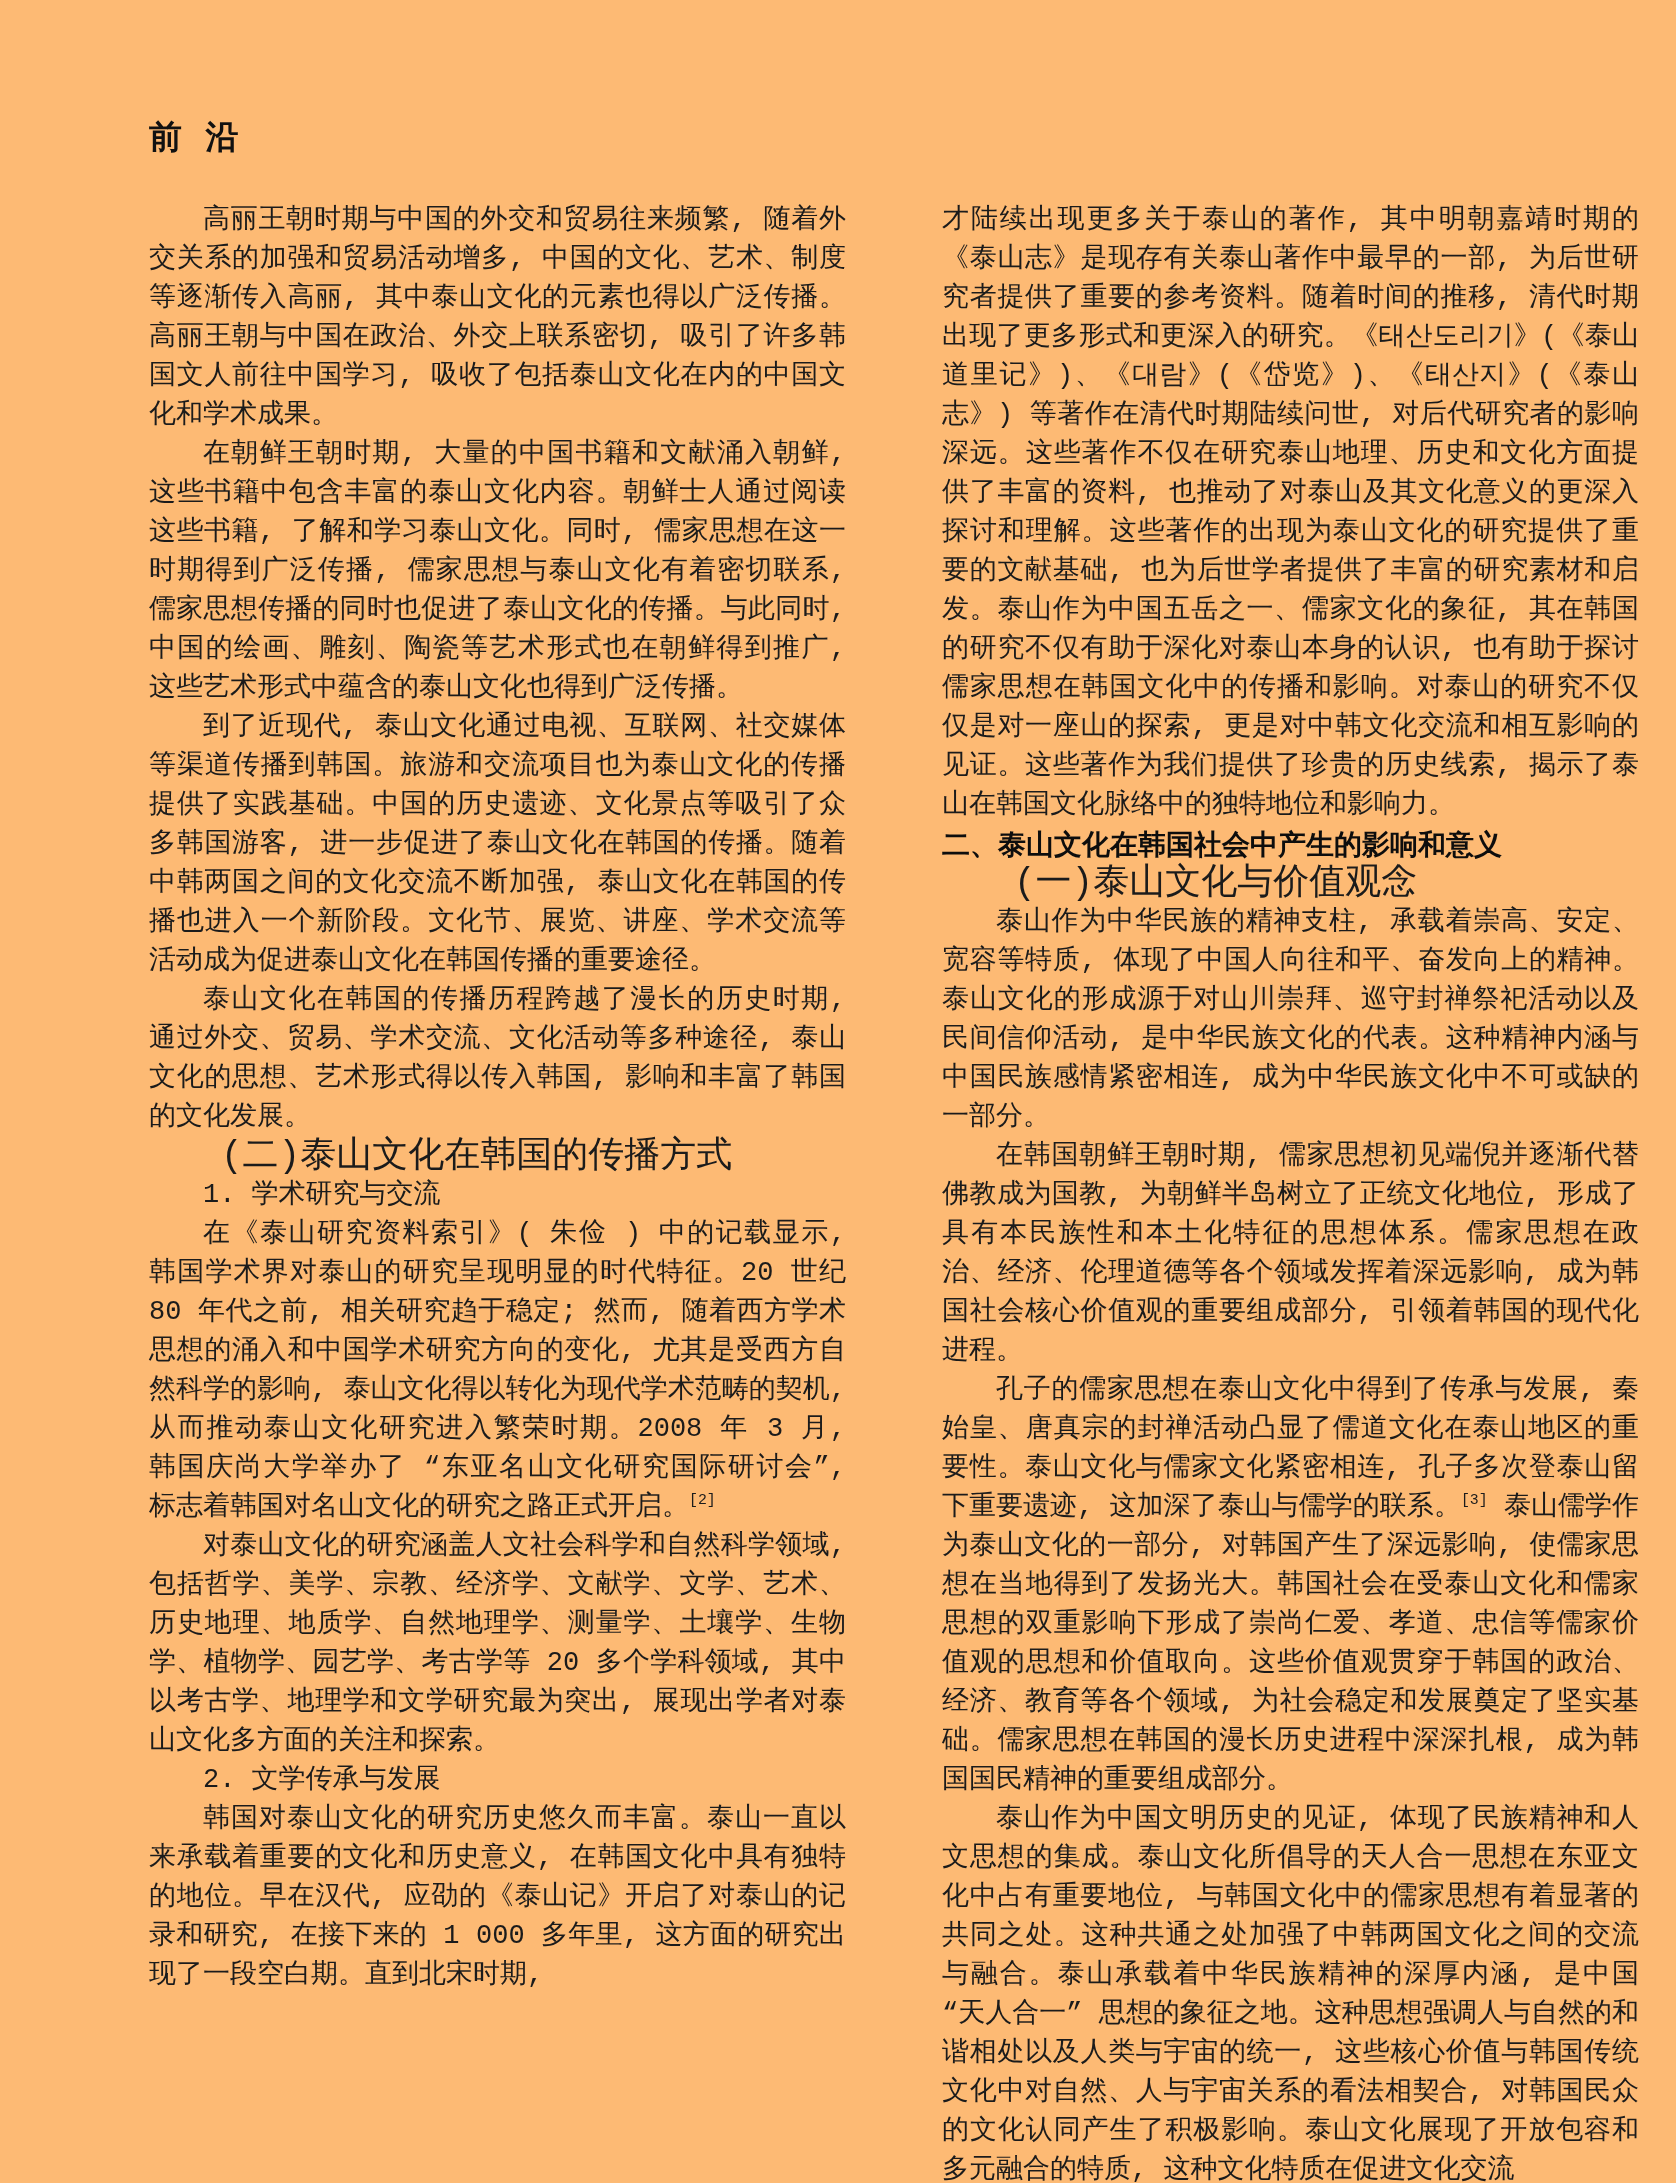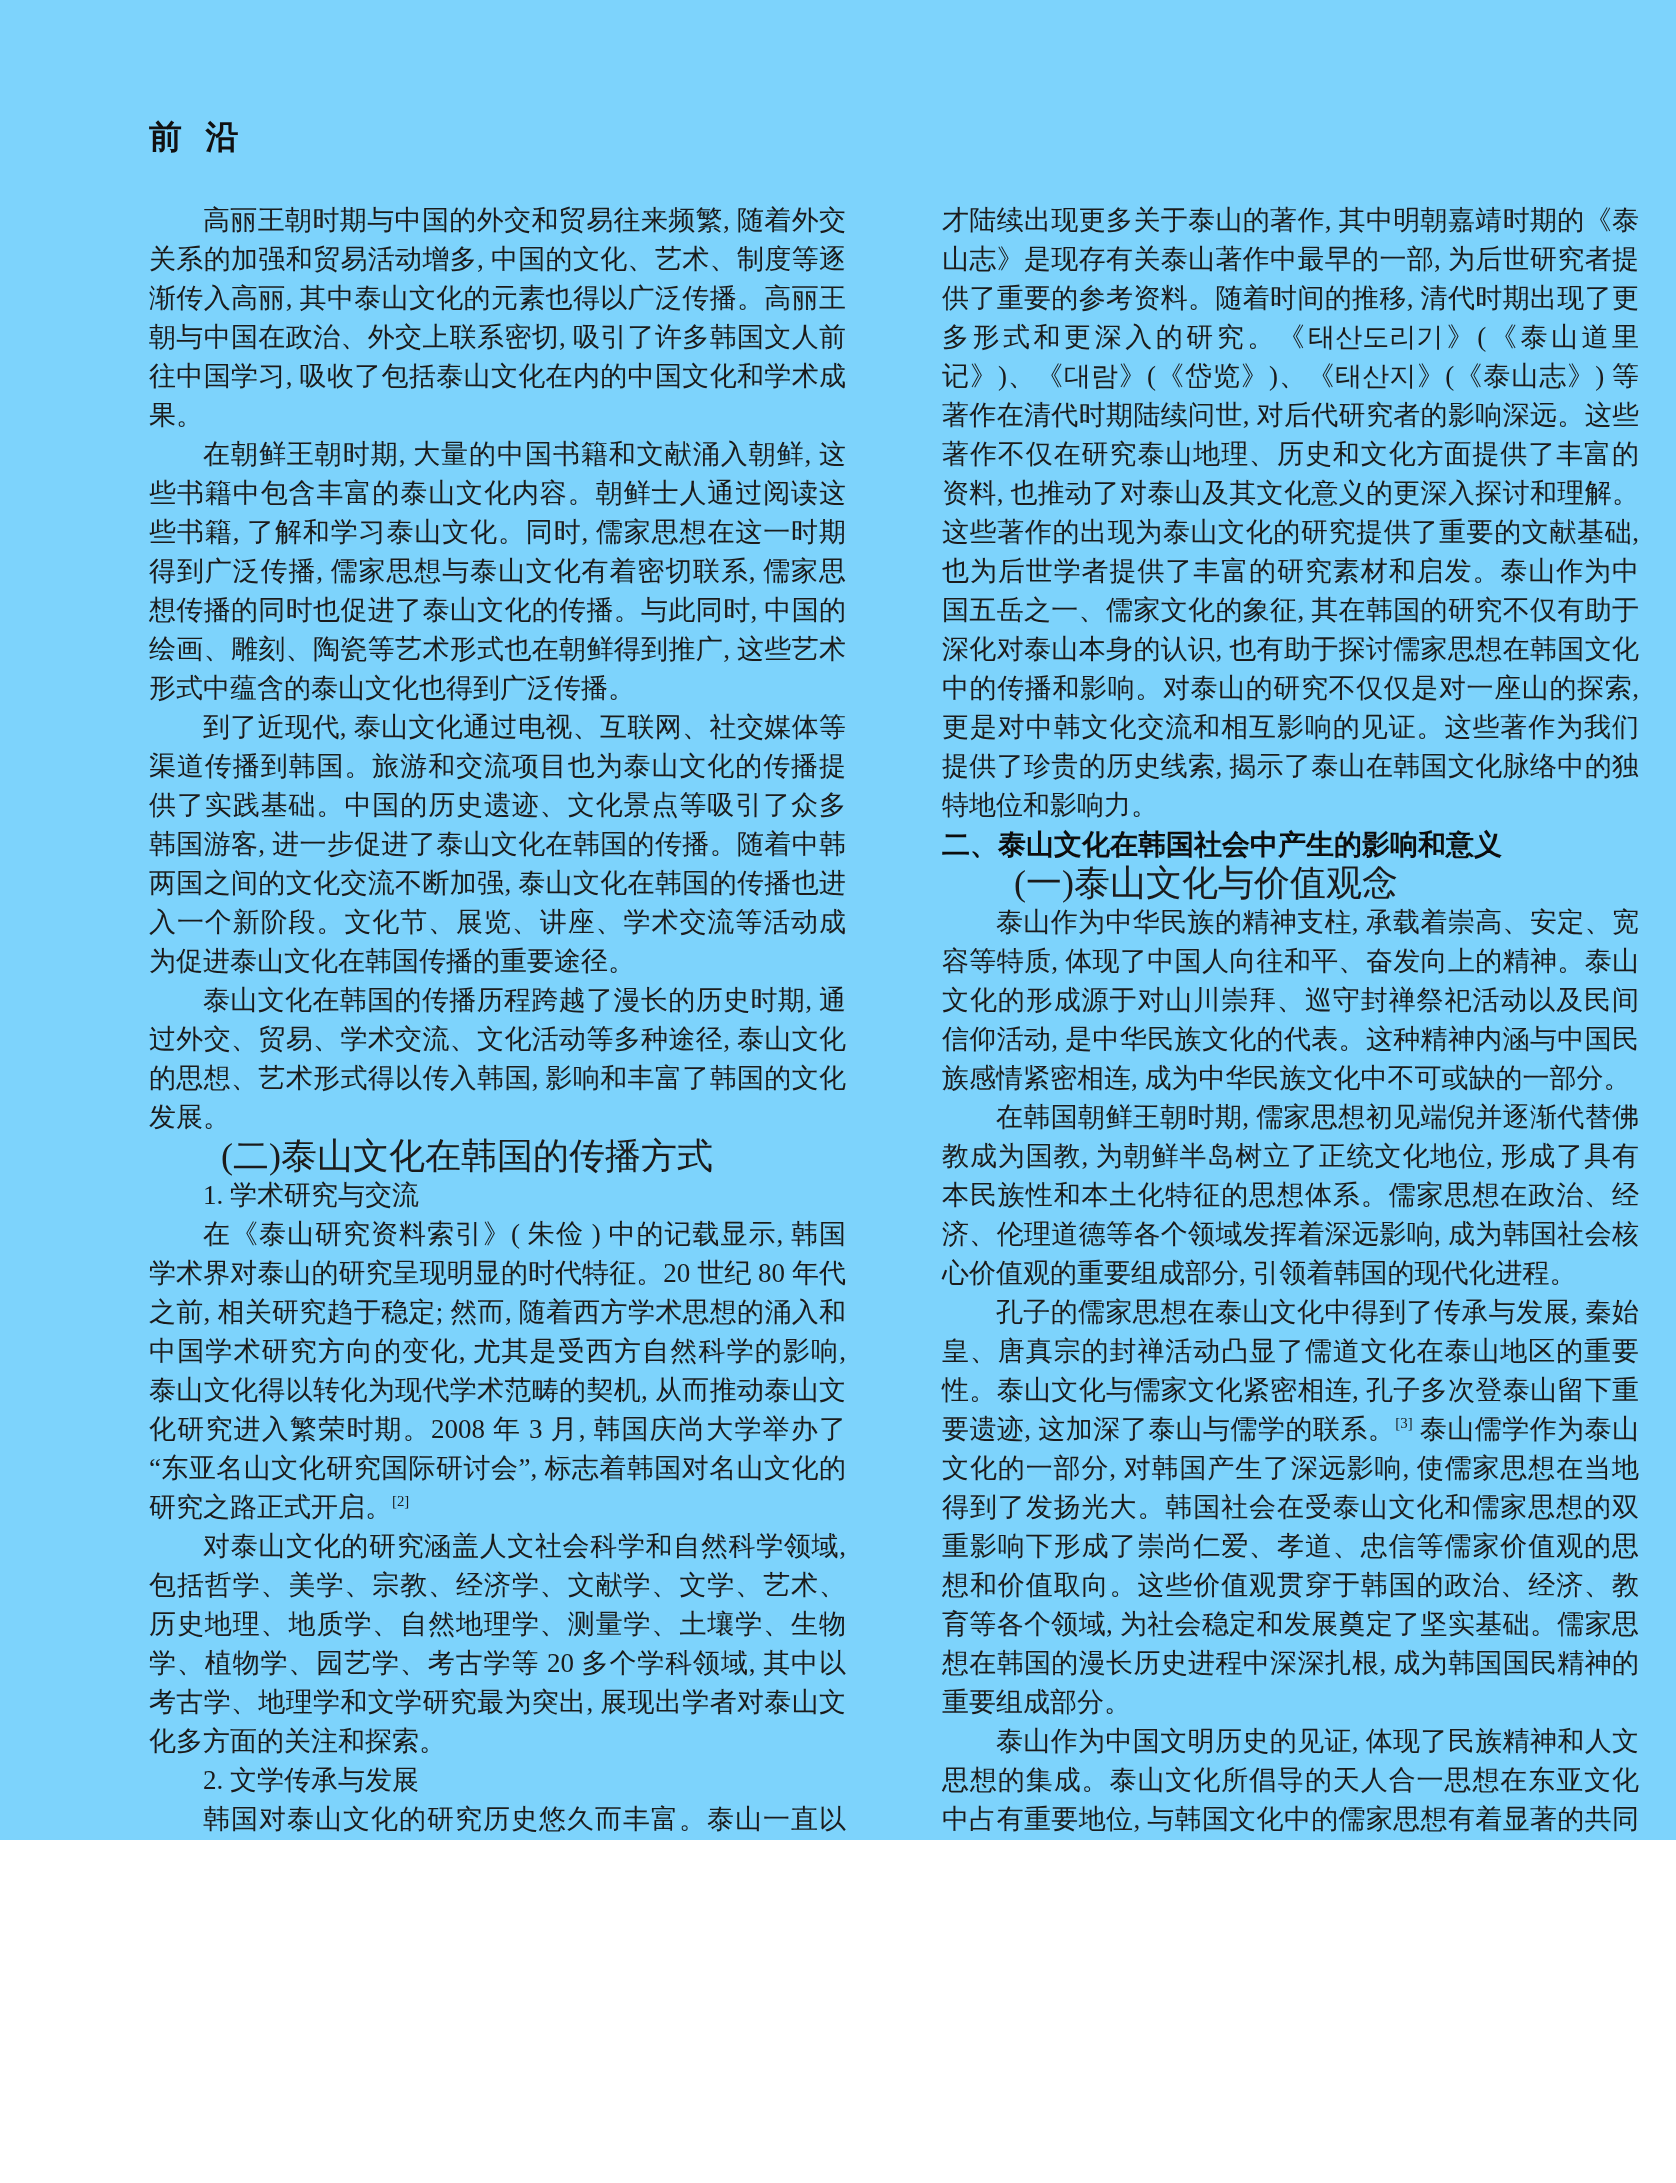--- a/index.html
+++ b/index.html
@@ -3,22 +3,22 @@
 <meta charset="utf-8">
 <style>
   html, body {
     margin: 0;
     padding: 0;
     background: #ffffff;
   }
   .page {
     position: relative;
     width: 1676px;
-    height: 1840px;
-    background: #7dd3fc;
+    height: 2183px;
+    background: #fdba74;
     color: #1b1b1b;
     font-family: "Liberation Serif", "DejaVu Serif", serif;
     overflow: hidden;
   }
   .column-header {
     position: absolute;
     left: 149px;
     top: 115px;
     font-family: "Liberation Sans", "DejaVu Sans", sans-serif;
     font-weight: bold;
@@ -34,20 +34,21 @@
     font-size: 27px;
     line-height: 39px;
     text-align: justify;
     text-justify: inter-ideograph;
   }
   .col-left  { left: 149px; }
   .col-right { left: 918px; margin-left: 24px; }
   .block {
     margin: 0;
     text-indent: 2em;
+    font-family: Liberation Mono, monospace;
   }
   .block.noindent { text-indent: 0; }
   .block.heading {
     font-family: "Liberation Sans", "DejaVu Sans", sans-serif;
     font-weight: bold;
     font-size: 28px;
     text-align: left;
     text-indent: 0;
     color: #0d0d0d;
   }

